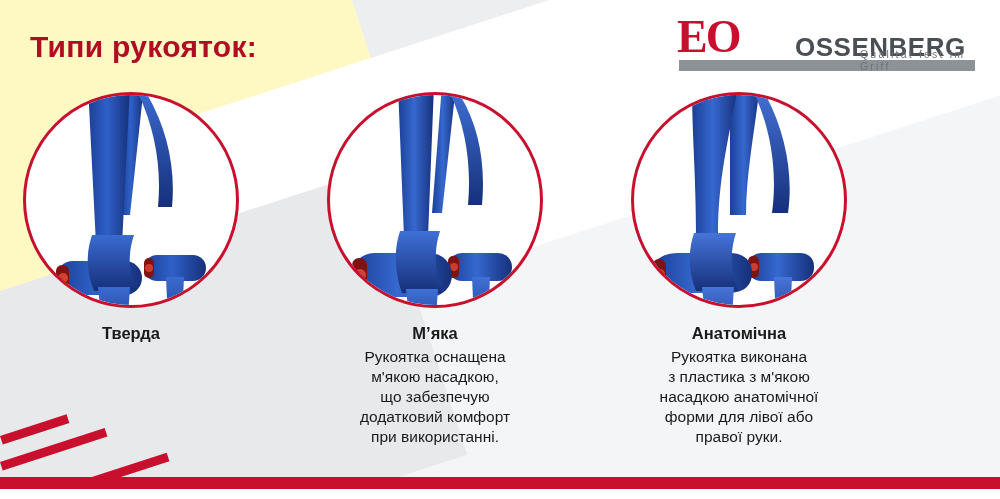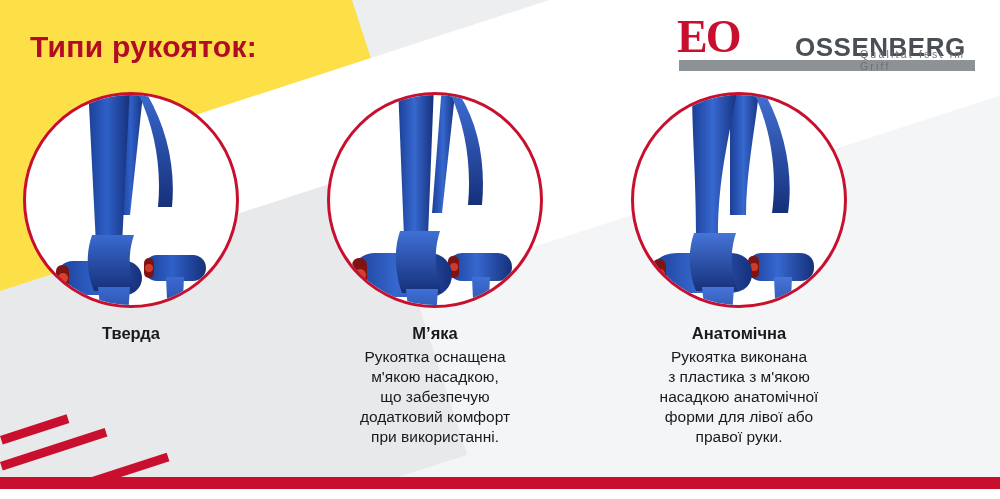--- a/index.html
+++ b/index.html
@@ -10,21 +10,21 @@
     width: 1000px;
     height: 499px;
     background: #ffffff;
     font-family: "Liberation Sans", sans-serif;
     overflow: hidden;
   }
   .banner {
     position: relative;
     width: 1000px;
     height: 499px;
-    background: #fde047;
+    background: #fef9c3;
     overflow: hidden;
   }
   
   .bg-grey-1 {
     position: absolute;
     left: 300px;
     top: -160px;
     width: 900px;
     height: 420px;
     background: #eceef0;

